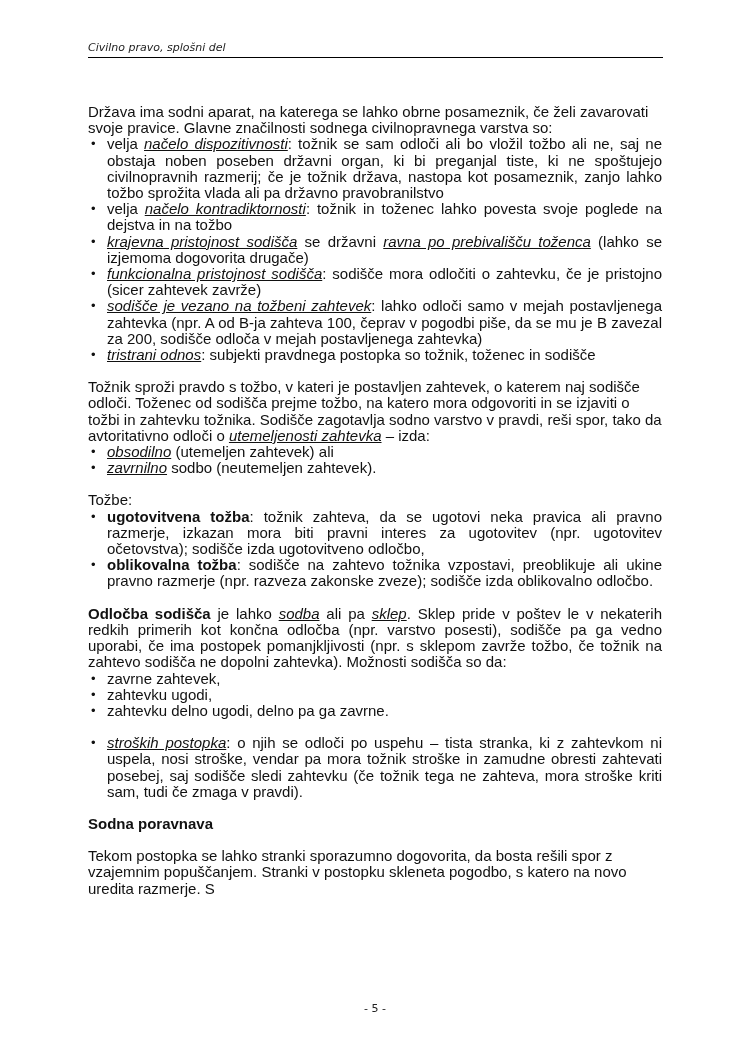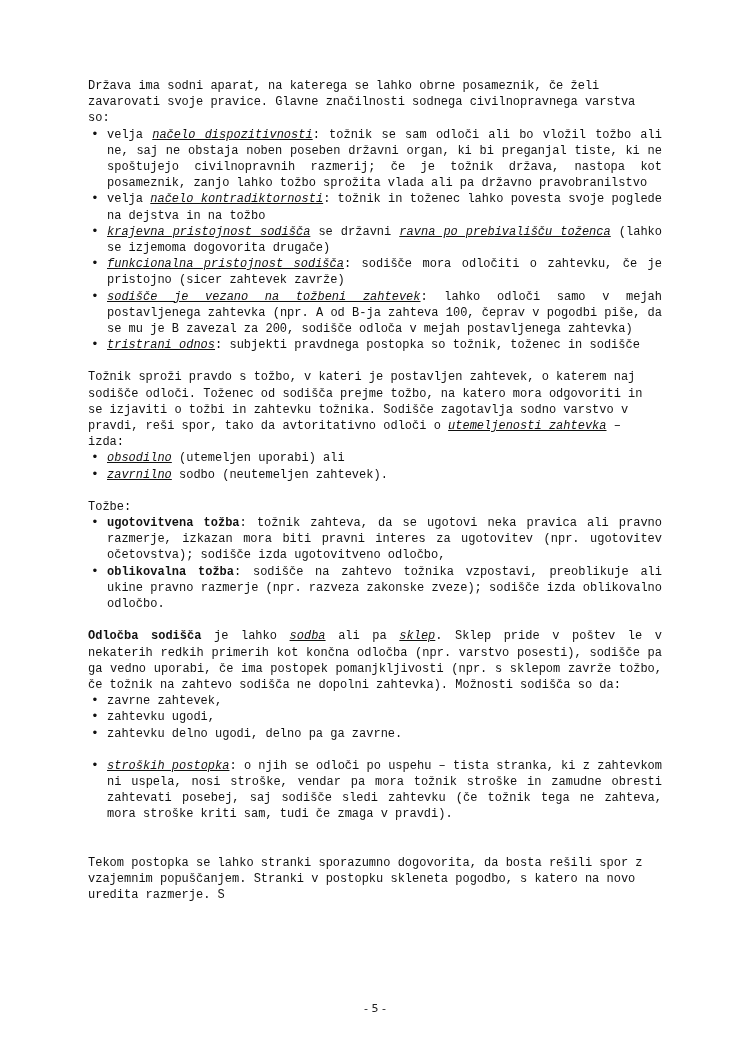--- a/index.html
+++ b/index.html
@@ -1,54 +1,55 @@
 <!DOCTYPE html>
 <html><head>
 <meta charset="utf-8">
 <style>
   html, body { margin: 0; padding: 0; background: #ffffff; }
   body { width: 750px; height: 1061px; position: relative; overflow: hidden; color: #111; }
   .page { position: absolute; left: 0; top: 0; width: 750px; height: 1061px; background: #fff; }
   .header { position: absolute; left: 88px; top: 41px; width: 575px; border-bottom: 1px solid #000; padding-bottom: 3px;
             font-family: "DejaVu Sans", sans-serif; font-style: italic; font-size: 11px; color: #222; }
-  .body { position: absolute; left: 88px; top: 78px; width: 574px;
-          font-family: Liberation Mono, monospace; font-size: 12px; line-height: 16.2px; color: #111; }
+  .body { position: absolute; left: 88px; top: 104px; width: 574px;
+          font-family: Liberation Sans, sans-serif; font-size: 15px; line-height: 16.2px; color: #111; }
   p { margin: 0; }
   .just { text-align: justify; }
   ul { margin: 0; padding: 0; list-style: none; }
   li { position: relative; padding-left: 19px; text-align: justify; }
   li::before { content: "\2022"; position: absolute; left: 3px; top: 0; font-size: 13px; }
   .u { font-style: italic; text-decoration: underline; }
   .b { font-weight: bold; }
   .gap { height: 16px; }
   .heading { font-weight: bold; }
   .footer { position: absolute; left: 0; width: 750px; top: 1002px; text-align: center;
             font-family: "DejaVu Sans", sans-serif; font-size: 11px; color: #222; }
 </style>
 </head>
 <body>
 
 <div class="page">
+  <div class="header">Civilno pravo, splošni del</div>
 
   <div class="body">
     <p>Država ima sodni aparat, na katerega se lahko obrne posameznik, če želi zavarovati svoje pravice. Glavne značilnosti sodnega civilnopravnega varstva so:</p>
     <ul>
       <li><span>velja </span><span class="u">načelo dispozitivnosti</span><span>: tožnik se sam odloči ali bo vložil tožbo ali ne, saj ne obstaja noben poseben državni organ, ki bi preganjal tiste, ki ne spoštujejo civilnopravnih razmerij; če je tožnik država, nastopa kot posameznik, zanjo lahko tožbo sprožita vlada ali pa državno pravobranilstvo</span></li>
       <li><span>velja </span><span class="u">načelo kontradiktornosti</span><span>: tožnik in toženec lahko povesta svoje poglede na dejstva in na tožbo</span></li>
       <li><span class="u">krajevna pristojnost sodišča</span><span> se državni </span><span class="u">ravna po prebivališču toženca</span><span> (lahko se izjemoma dogovorita drugače)</span></li>
       <li><span class="u">funkcionalna pristojnost sodišča</span><span>: sodišče mora odločiti o zahtevku, če je pristojno (sicer zahtevek zavrže)</span></li>
       <li><span class="u">sodišče je vezano na tožbeni zahtevek</span><span>: lahko odloči samo v mejah postavljenega zahtevka (npr. A od B-ja zahteva 100, čeprav v pogodbi piše, da se mu je B zavezal za 200, sodišče odloča v mejah postavljenega zahtevka)</span></li>
       <li><span class="u">tristrani odnos</span><span>: subjekti pravdnega postopka so tožnik, toženec in sodišče</span></li>
     </ul>
 
     <div class="gap"></div>
 
     <p><span>Tožnik sproži pravdo s tožbo, v kateri je postavljen zahtevek, o katerem naj sodišče odloči. Toženec od sodišča prejme tožbo, na katero mora odgovoriti in se izjaviti o tožbi in zahtevku tožnika. Sodišče zagotavlja sodno varstvo v pravdi, reši spor, tako da avtoritativno odloči o </span><span class="u">utemeljenosti zahtevka</span><span> – izda:</span></p>
     <ul>
-      <li><span class="u">obsodilno</span><span> (utemeljen uporabi) ali</span></li>
+      <li><span class="u">obsodilno</span><span> (utemeljen zahtevek) ali</span></li>
       <li><span class="u">zavrnilno</span><span> sodbo (neutemeljen zahtevek).</span></li>
     </ul>
 
     <div class="gap"></div>
 
     <p>Tožbe:</p>
     <ul>
       <li><span class="b">ugotovitvena tožba</span><span>: tožnik zahteva, da se ugotovi neka pravica ali pravno razmerje, izkazan mora biti pravni interes za ugotovitev (npr. ugotovitev očetovstva); sodišče izda ugotovitveno odločbo,</span></li>
       <li><span class="b">oblikovalna tožba</span><span>: sodišče na zahtevo tožnika vzpostavi, preoblikuje ali ukine pravno razmerje (npr. razveza zakonske zveze); sodišče izda oblikovalno odločbo.</span></li>
     </ul>
@@ -63,18 +64,19 @@
     </ul>
 
     <div class="gap"></div>
 
     <ul>
       <li><span class="u">stroških postopka</span><span>: o njih se odloči po uspehu – tista stranka, ki z zahtevkom ni uspela, nosi stroške, vendar pa mora tožnik stroške in zamudne obresti zahtevati posebej, saj sodišče sledi zahtevku (če tožnik tega ne zahteva, mora stroške kriti sam, tudi če zmaga v pravdi).</span></li>
     </ul>
 
     <div class="gap"></div>
 
+    <p class="heading">Sodna poravnava</p>
     <div class="gap"></div>
     <p>Tekom postopka se lahko stranki sporazumno dogovorita, da bosta rešili spor z vzajemnim popuščanjem. Stranki v postopku skleneta pogodbo, s katero na novo uredita razmerje. S</p>
   </div>
 
   <div class="footer">- 5 -</div>
 </div>
 
 </body></html>

